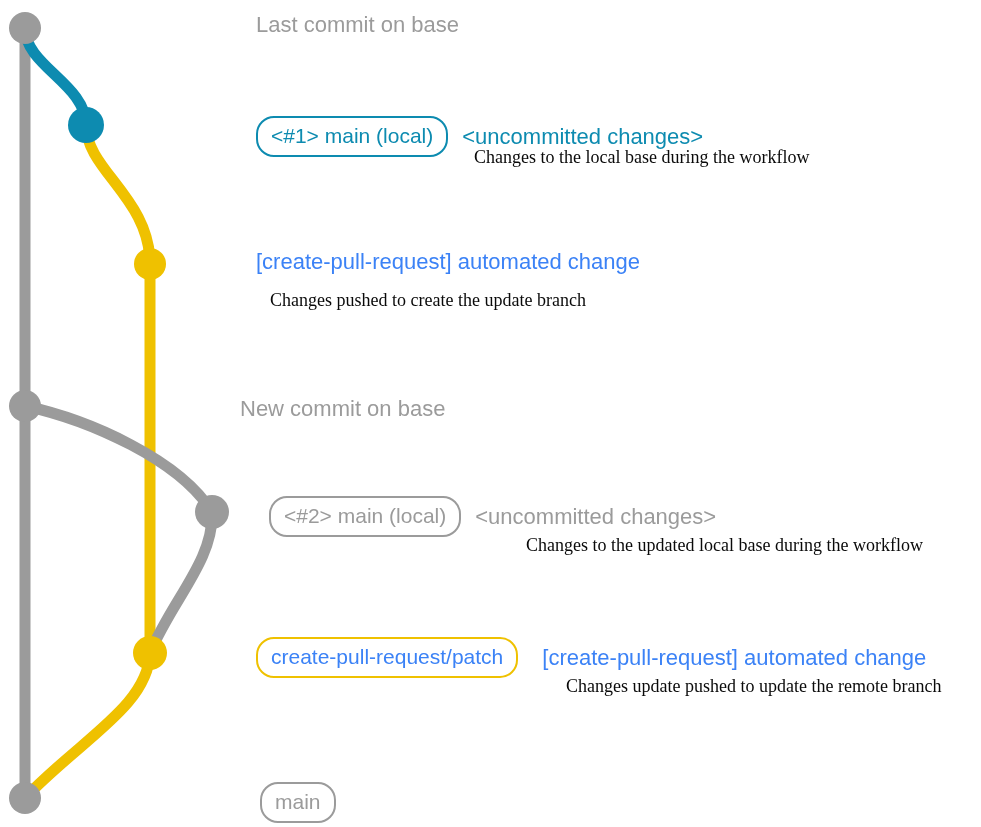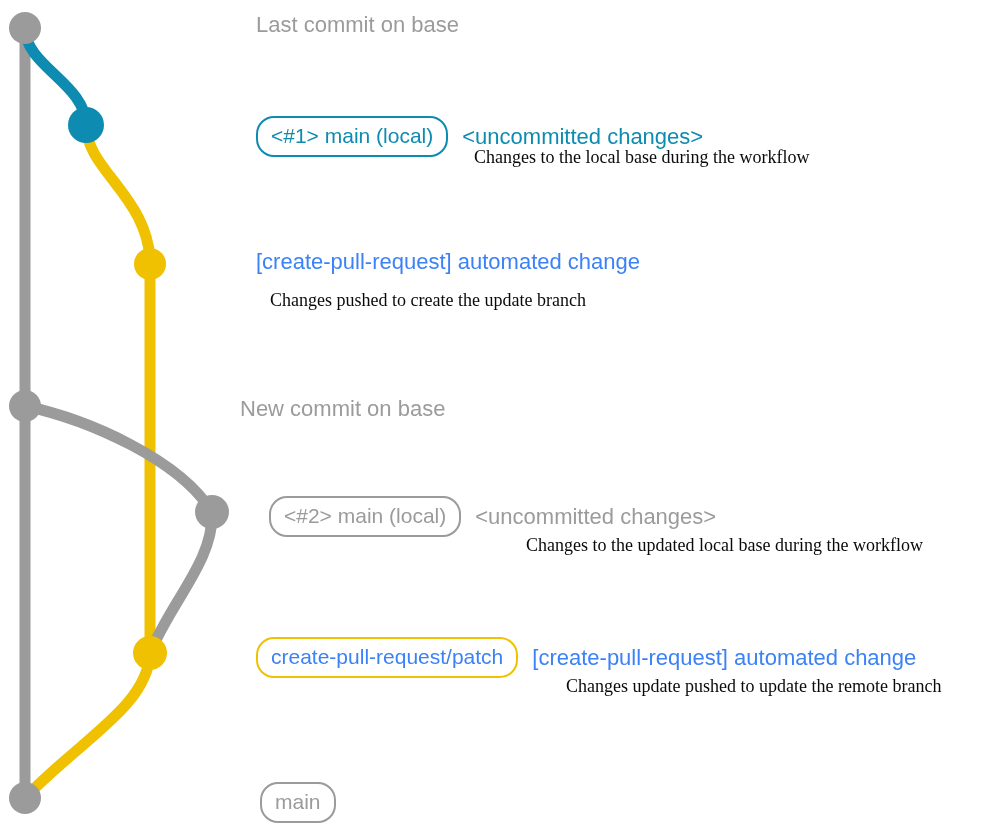--- a/index.html
+++ b/index.html
@@ -133,21 +133,21 @@
     <div class="row" style="left:240px; top:398px;">
       <span class="headline c-gray">New commit on base</span>
     </div>
 
     <div class="row" style="left:269px; top:496px;">
       <span class="pill c-gray">&lt;#2&gt; main (local)</span>
       <span class="headline c-gray">&lt;uncommitted changes&gt;</span>
     </div>
     <div class="subtext" style="left:486px; top:536px;margin-left:40px;">Changes to the updated local base during the workflow</div>
 
-    <div class="row" style="left:256px; top:637px;">
+    <div class="row" style="left:256px; top:637px;gap:10px;">
       <span class="pill c-gold">create-pull-request/patch</span>
       <span class="headline c-gold">[create-pull-request] automated change</span>
     </div>
     <div class="subtext" style="left:566px; top:677px;">Changes update pushed to update the remote branch</div>
 
     <div class="row" style="left:260px; top:782px;">
       <span class="pill c-gray">main</span>
     </div>
 
   </div>

